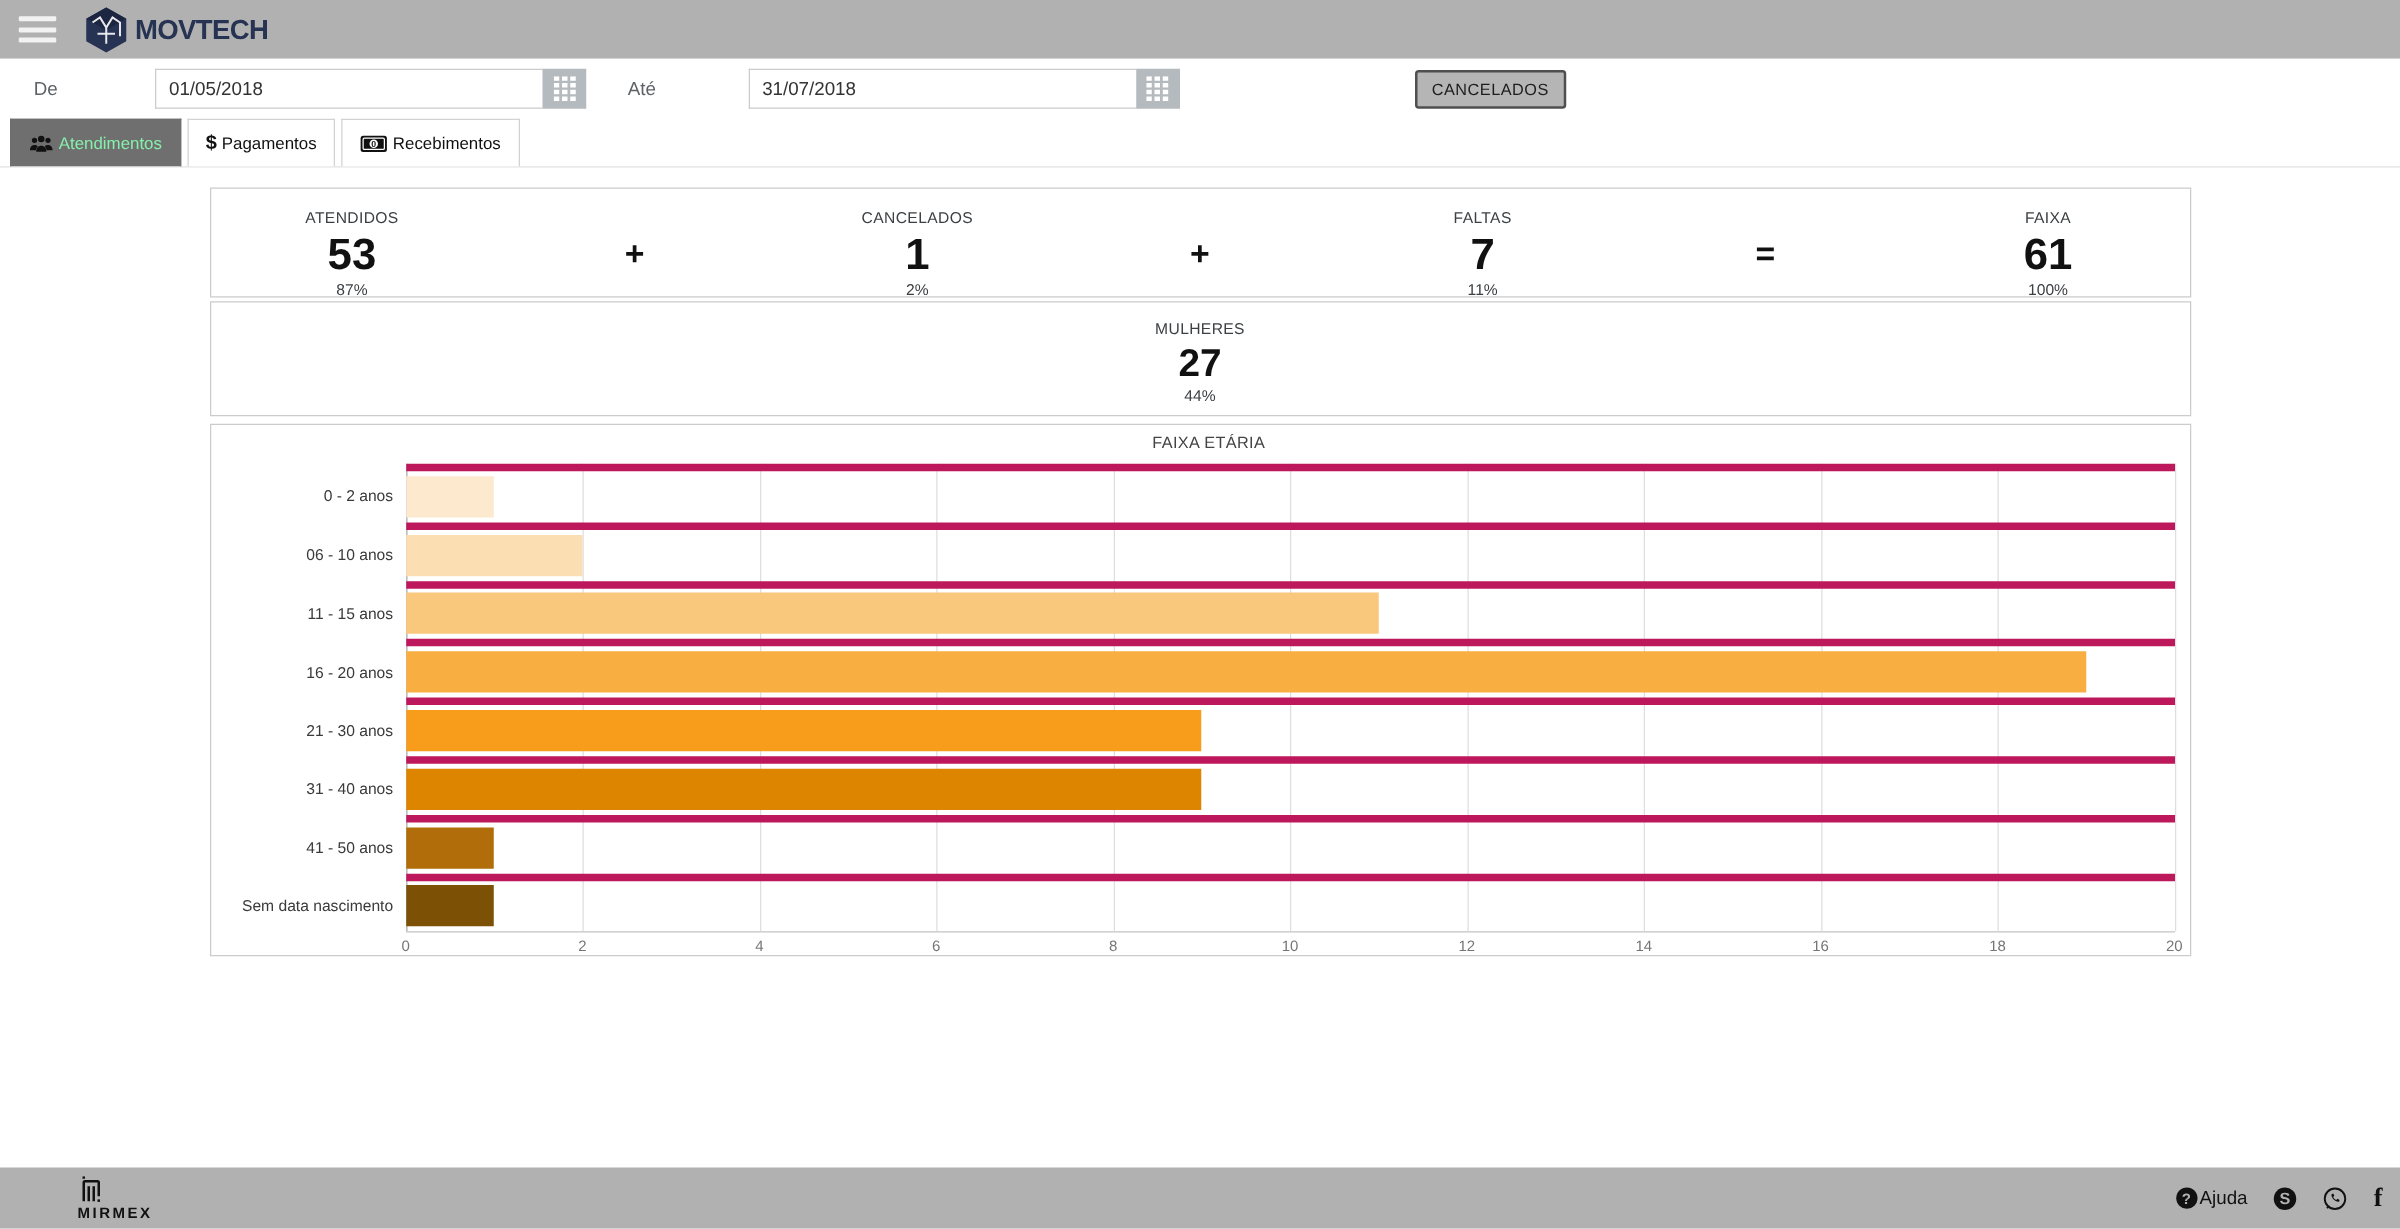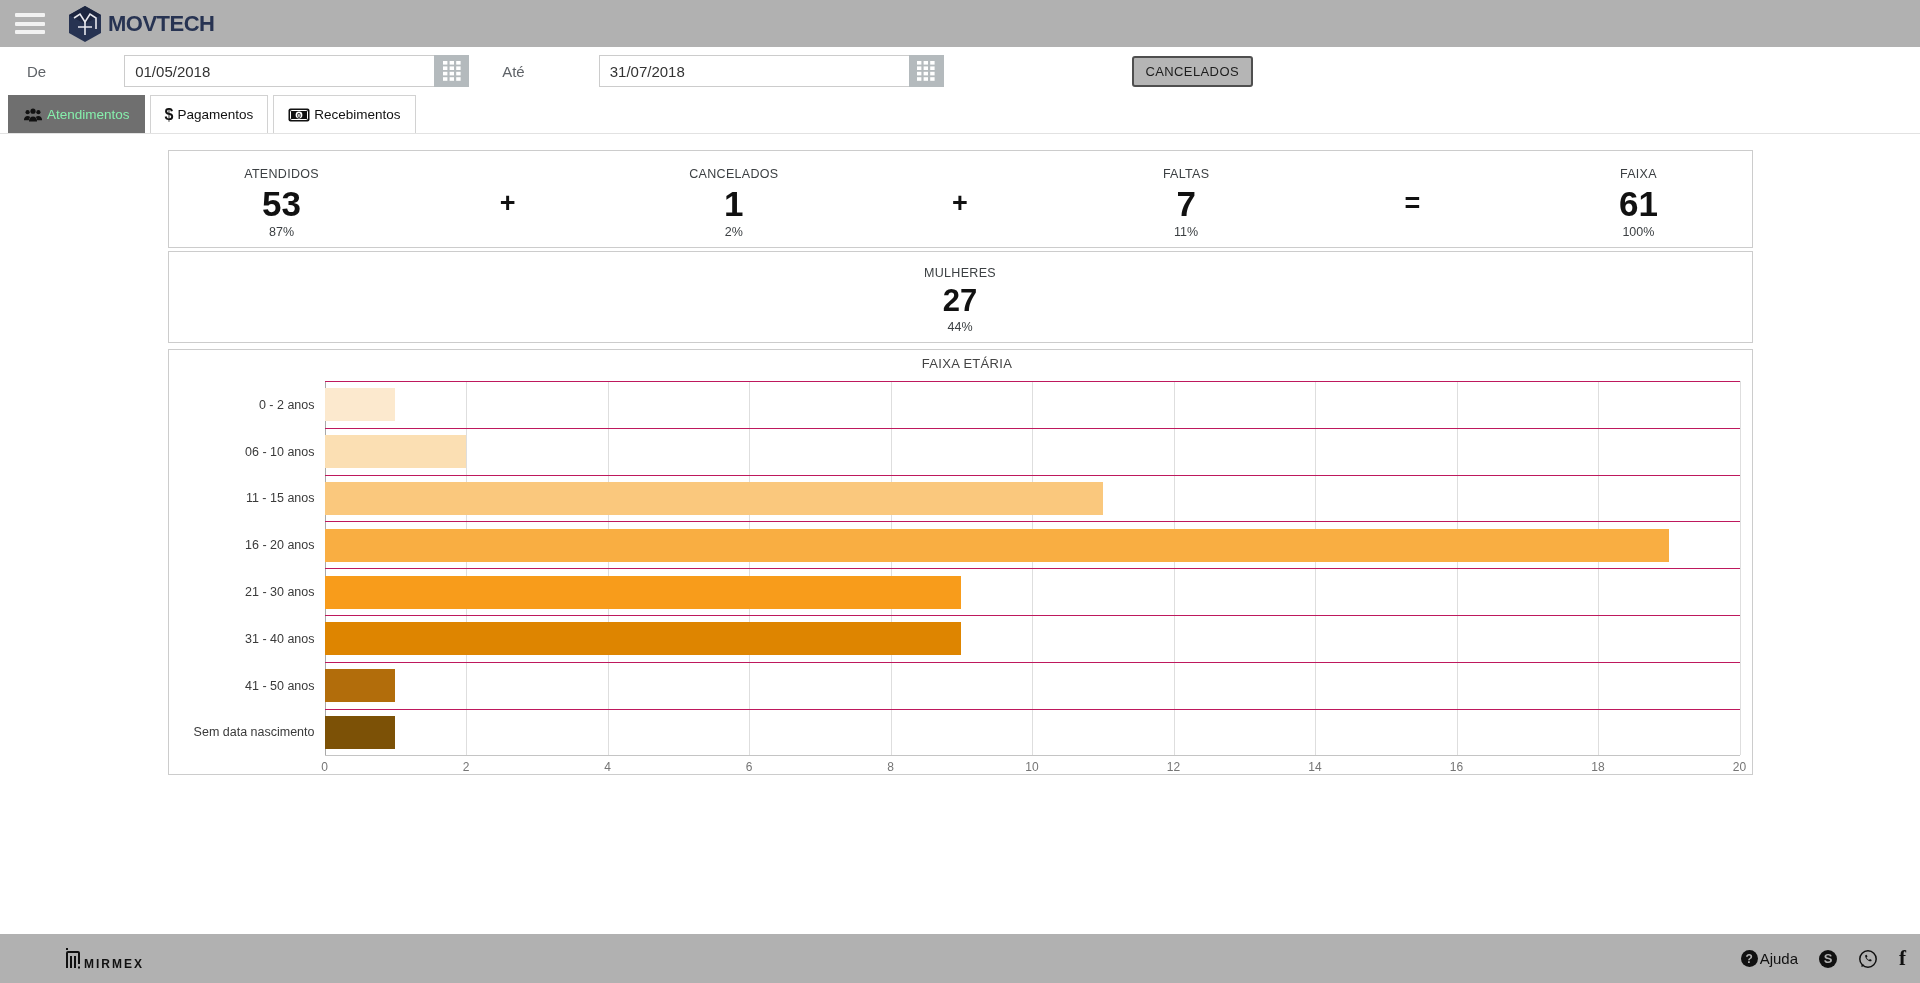--- a/index.html
+++ b/index.html
@@ -57,53 +57,53 @@
   }
   .tab.active { background: #6f6f6f; border-color: #6f6f6f; color: #86efac; }
   .ticon { display: inline-flex; align-items: center; }
   .dollar-glyph { font-size: 16px; font-weight: 700; color: #111; }
 
   
   .content { flex: 1 1 auto; padding-top: 16px; }
   .cards-wrap { width: 1585px; margin: 0 auto; }
   .card { background: #fff; border: 1px solid #ccc; }
 
-  .summary-card { height: 98px; display: flex; }
+  .summary-card { height: 88px; display: flex; }
   .scell { flex: 1; display: grid; grid-template-rows: 30px 44px 22px; text-align: center; }
   .slabel { font-size: 12.5px; color: #3c4043; letter-spacing: 0.3px; align-self: end; }
   .svalue { font-size: 35px; font-weight: 700; color: #111; align-self: center; line-height: 1; }
   .spercent { font-size: 12.5px; color: #3c4043; align-self: start; }
   .sop { grid-row: 2; font-size: 27px; font-weight: 700; color: #111; align-self: center; }
 
   .gender-row { display: flex; gap: 12px; margin-top: 3px; }
   .gender-card { flex: 1; height: 92px; display: grid; grid-template-rows: 28px 40px 22px; text-align: center; }
   .glabel { font-size: 12.5px; color: #3c4043; letter-spacing: 0.3px; align-self: end; }
   .gvalue { font-size: 31px; font-weight: 700; color: #111; align-self: center; line-height: 1; }
   .gpercent { font-size: 12.5px; color: #3c4043; align-self: start; }
 
   
   .chart-card { margin-top: 6px; height: 426px; padding: 4px 12px 10px 26px; }
   .chart-title { text-align: center; font-size: 13px; color: #444; letter-spacing: 0.3px; margin-top: 2px; }
   .chart-plot { position: relative; margin-left: 130px; margin-top: 10px; border-bottom: 1px solid #c4c4c4; }
   .grid-layer { position: absolute; inset: 0; pointer-events: none; }
   .grid-layer::before { content: ""; position: absolute; left: 0; top: 0; bottom: 0; width: 1px; background: #a9a9a9; }
   .vline { position: absolute; top: 0; bottom: 0; width: 1px; background: #dedede; }
-  .crow { position: relative; height: 46.8px; display: flex; align-items: center; border-top: 1px solid #be185d; }
+  .crow { position: relative; height: 46.8px; display: flex; align-items: center; border-top: 6px solid #be185d; }
   .clabel { position: absolute; right: calc(100% + 10px); white-space: nowrap; font-size: 12.5px; color: #3a3a3a; }
   .cbar { height: 33px; }
   .axis-row { position: relative; margin-left: 130px; height: 22px; }
   .tick { position: absolute; top: 4px; transform: translateX(-50%); font-size: 12px; color: #757575; }
 
   
   .footer {
     height: 49px; background: #b1b1b1; flex: 0 0 auto;
     display: flex; align-items: center; justify-content: space-between;
     padding: 0 14px 0 62px;
   }
-  .mirmex { display: flex; flex-direction: row; align-items: flex-end; line-height: 1; }
+  .mirmex { display: flex; flex-direction: column; align-items: flex-start; line-height: 1; }
   .mirmex-text { font-size: 12px; font-weight: 700; color: #111; letter-spacing: 2px; margin-top: 1px; }
   .footer-right { display: flex; align-items: center; gap: 21px; }
   .help-link { display: flex; align-items: center; gap: 2px; cursor: pointer; }
   .circle-glyph {
     width: 17px; height: 17px; border-radius: 50%; background: #111; color: #b1b1b1;
     font-size: 12px; font-weight: 700; display: flex; align-items: center; justify-content: center;
   }
   .help-text { font-size: 15px; color: #111; }
   .skype-glyph {
     width: 18px; height: 18px; border-radius: 50%; background: #111; color: #b1b1b1;

